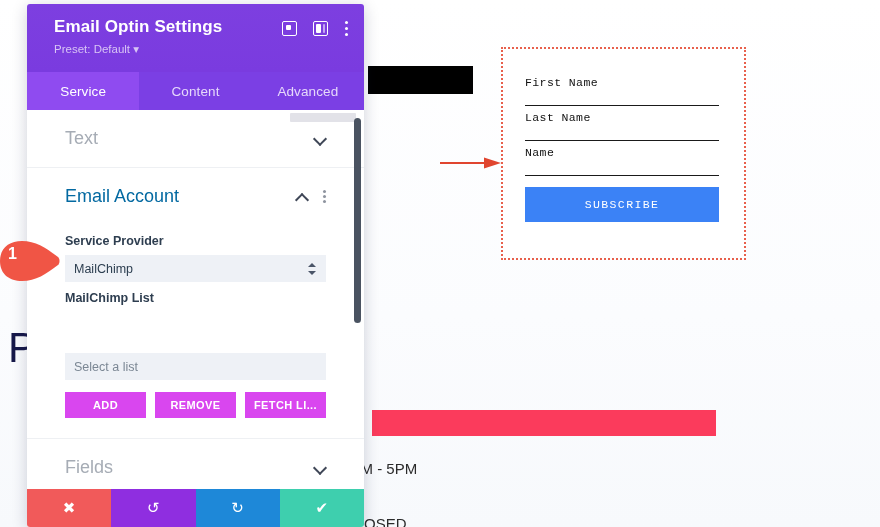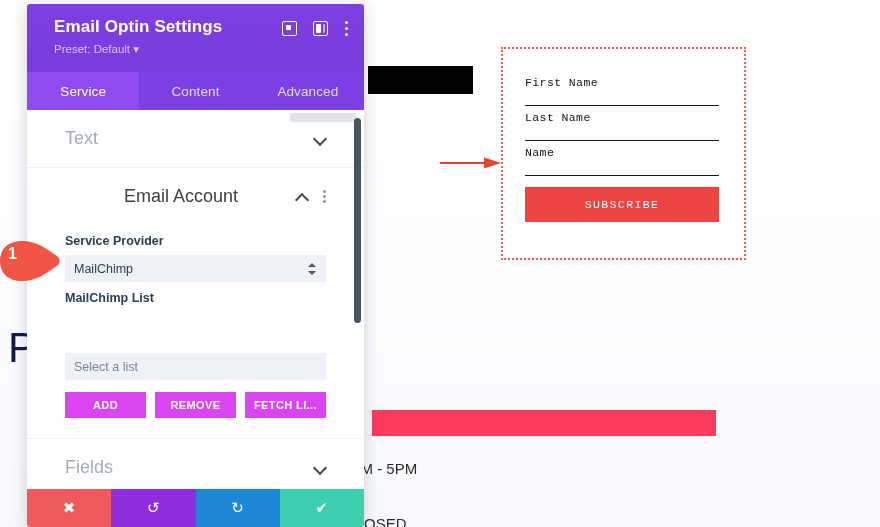--- a/index.html
+++ b/index.html
@@ -72,21 +72,21 @@
   }
   .opt-field span {
     font-family: "Liberation Mono", "DejaVu Sans Mono", monospace;
     font-size: 11.5px;
     color: #111111;
     letter-spacing: .4px;
   }
   .opt-btn {
     margin-top: 11px;
     height: 35px;
-    background: #ef4444;
+    background: #3b82f6;
     color: #ffffff;
     display: flex; align-items: center; justify-content: center;
     font-family: "Liberation Mono","DejaVu Sans Mono", monospace;
     font-size: 11.5px;
     letter-spacing: 1.4px;
   }
 
   
   .annot-arrow {
     position: absolute;
@@ -179,21 +179,21 @@
     height: 57px;
     display: flex; align-items: center;
     cursor: pointer;
   }
   .section-head .label {
     flex: 1;
     font-size: 18px;
     color: #a6acb5;
     font-weight: 400;
   }
-  .section-head .label.accent { color: #404040; text-align: center; }
+  .section-head .label.accent { color: #0369a1; }
   .chev-down, .chev-up {
     width: 11px; height: 11px; position: relative;
   }
   .chev-down::after, .chev-up::after {
     content: ""; position: absolute; left: 0; top: 1px;
     width: 8px; height: 8px;
     border-right: 2px solid #3f4757;
     border-bottom: 2px solid #3f4757;
   }
   .chev-down::after { transform: rotate(45deg); }

